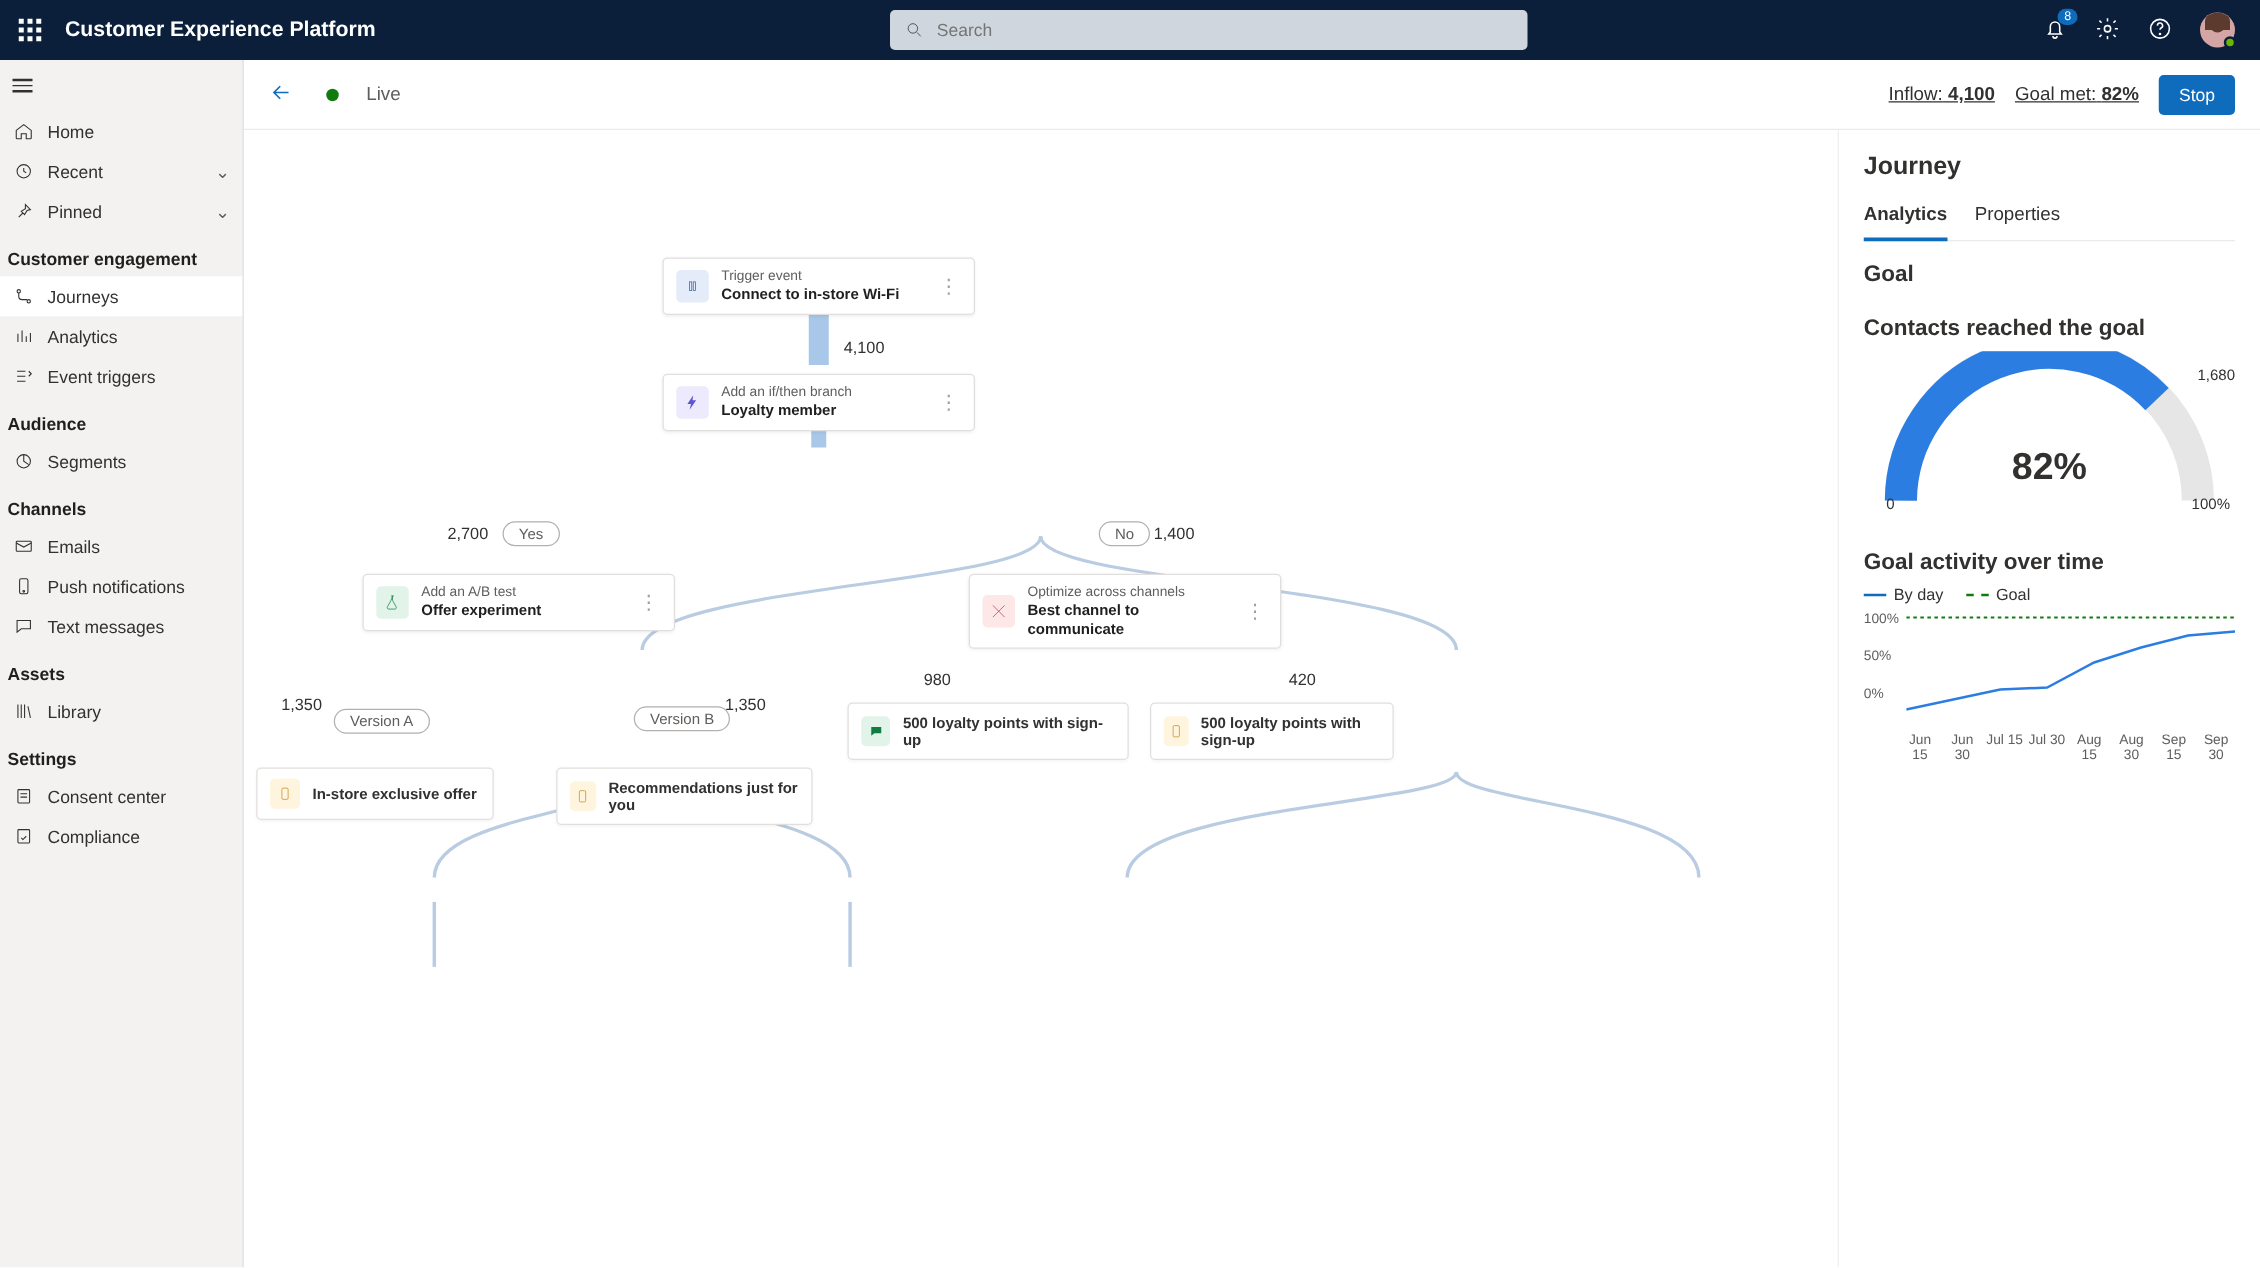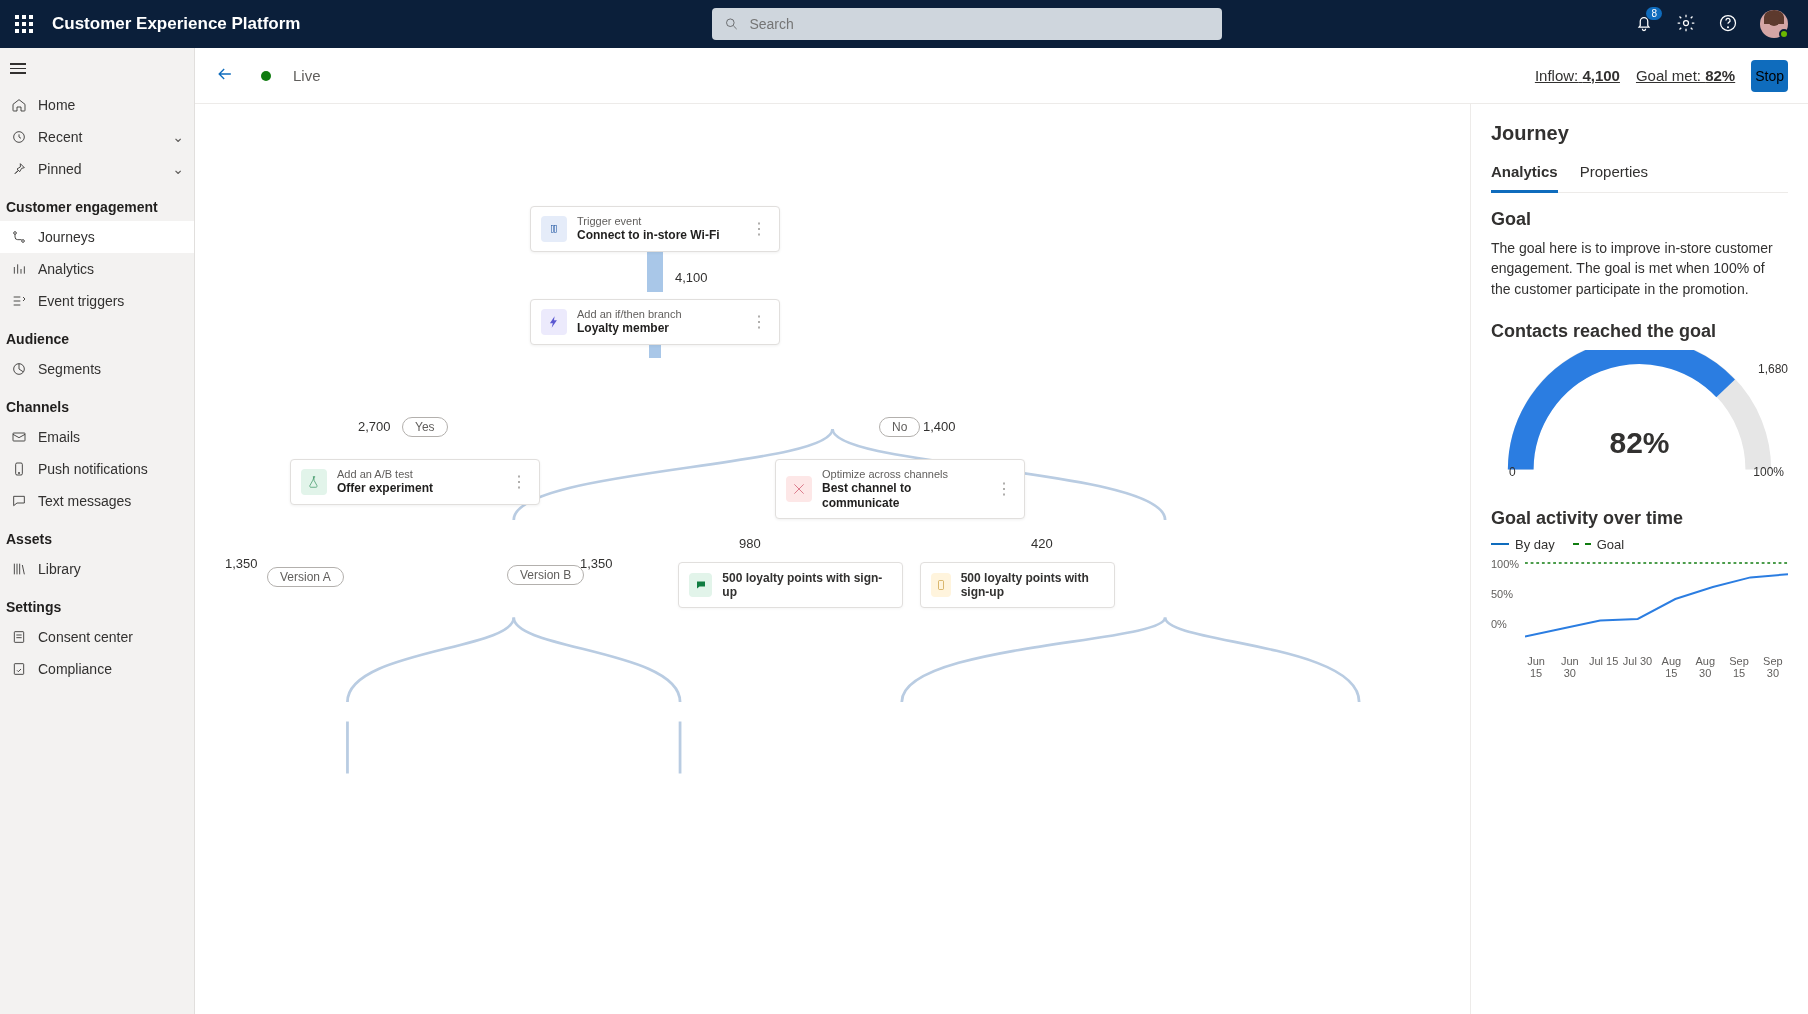--- a/index.html
+++ b/index.html
@@ -36,21 +36,21 @@
 .content { flex: 1; display: flex; flex-direction: column; overflow: hidden; }
 .pagehead { height: 56px; border-bottom: 1px solid #edebe9; display: flex; align-items: center; padding: 0 20px; gap: 16px; }
 .backbtn { color: #0f6cbd; cursor: pointer; }
 .backbtn svg { width: 20px; height: 20px; stroke:#0f6cbd; fill:none; stroke-width:1.6; }
 .pagetitle { font-size: 20px; font-weight: 600; }
 .live-dot { width: 10px; height: 10px; background: #107c10; border-radius: 50%; display:inline-block; margin-left:10px; }
 .live-txt { color:#605e5c; margin-left:6px; font-size:15px; }
 .headspacer { flex: 1; }
 .metric { font-size: 15px; color:#323130;text-decoration:underline; }
 .metric b { font-weight:600; }
-.stopbtn { background: #0f6cbd; color: #000000; border: none; padding: 8px 4px; border-radius: 4px; font-size: 14px; cursor: pointer; }
+.stopbtn { background: #0f6cbd; color: #ffffff; border: none; padding: 8px 16px; border-radius: 4px; font-size: 14px; cursor: pointer; }
 
 .body { flex:1; display:flex; overflow:hidden; }
 .canvas { flex:1; position:relative; overflow:hidden; background:#fff; }
 .canvas svg.connectors { position:absolute; top:0; left:0; width:100%; height:100%; pointer-events:none; }
 .node { position:absolute; background:#fff; border:1px solid #e1dfdd; border-radius:4px; box-shadow:0 1px 3px rgba(0,0,0,0.06); display:flex; align-items:center; padding:8px 10px; gap:10px; }
 .node .nic { width:26px; height:26px; border-radius:4px; display:flex; align-items:center; justify-content:center; flex-shrink:0; }
 .node .txt { display:flex; flex-direction:column; line-height:1.2; }
 .node .sub { font-size:11px; color:#605e5c; }
 .node .main { font-size:12px; font-weight:600; color:#201f1e; }
 .node .more { color:#a19f9d; font-size:16px; padding:0 2px; cursor:pointer; margin-left:auto; }
@@ -360,20 +360,36 @@
           <span class="more">⋮</span>
         </div>
 
         <div class="flowcount" style="left:30px;top:452px">1,350</div>
         <div class="pill" style="left:72px;top:463px">Version A</div>
         <div class="flowcount" style="left:385px;top:452px">1,350</div>
         <div class="pill" style="left:312px;top:461px">Version B</div>
         <div class="flowcount" style="left:544px;top:432px">980</div>
         <div class="flowcount" style="left:836px;top:432px">420</div>
 
+        <div class="smallnode" style="left:10px;top:510px;width:190px">
+          <div class="sic" style="background:#fff4dd">
+              <svg width="12" height="12" viewBox="0 0 24 24" stroke="#b57b00" fill="none">
+                <rect x="7" y="3" width="10" height="18" rx="2"></rect>
+              </svg>
+            </div>
+          <span class="lbl">In-store exclusive offer</span>
+        </div>
+        <div class="smallnode" style="left:250px;top:510px;width:205px">
+          <div class="sic" style="background:#fff4dd">
+              <svg width="12" height="12" viewBox="0 0 24 24" stroke="#b57b00" fill="none">
+                <rect x="7" y="3" width="10" height="18" rx="2"></rect>
+              </svg>
+            </div>
+          <span class="lbl">Recommendations just for you</span>
+        </div>
         <div class="smallnode" style="left:483px;top:458px;width:225px">
           <div class="sic" style="background:#e2f4ea">
               <svg width="12" height="12" viewBox="0 0 24 24" fill="#107c41">
                 <path d="M4 5h16v10H9l-5 4z"></path>
               </svg>
             </div>
           <span class="lbl">500 loyalty points with sign-up</span>
         </div>
         <div class="smallnode" style="left:725px;top:458px;width:195px">
           <div class="sic" style="background:#fff4dd">
@@ -385,21 +401,20 @@
         </div>
       </div>
 
       <div class="rightpanel">
         <div class="rp-title">Journey</div>
         <div class="tabs">
           <div class="tab active">Analytics</div>
           <div class="tab">Properties</div>
         </div>
         <div class="rp-h">Goal</div>
-        <div class="rp-p">The goal here is to improve in-store customer engagement. The goal is met when 100% of the customer participate in the promotion.</div>
 
         <div class="rp-h" style="margin-top:22px">Contacts reached the goal</div>
         <div class="gauge-wrap">
           <svg width="100%" height="130" viewBox="0 0 300 130">
             <path d="M30 120 A120 120 0 0 1 270 120" stroke="#e6e6e6" stroke-width="26" fill="none"></path>
             <path d="M30 120 A120 120 0 0 1 237 38" stroke="#2b7de1" stroke-width="26" fill="none"></path>
           </svg>
           <div class="gauge-center">82%</div>
           <div class="gauge-lbl" style="left:18px;top:115px">0</div>
           <div class="gauge-lbl" style="right:4px;top:115px">100%</div>

